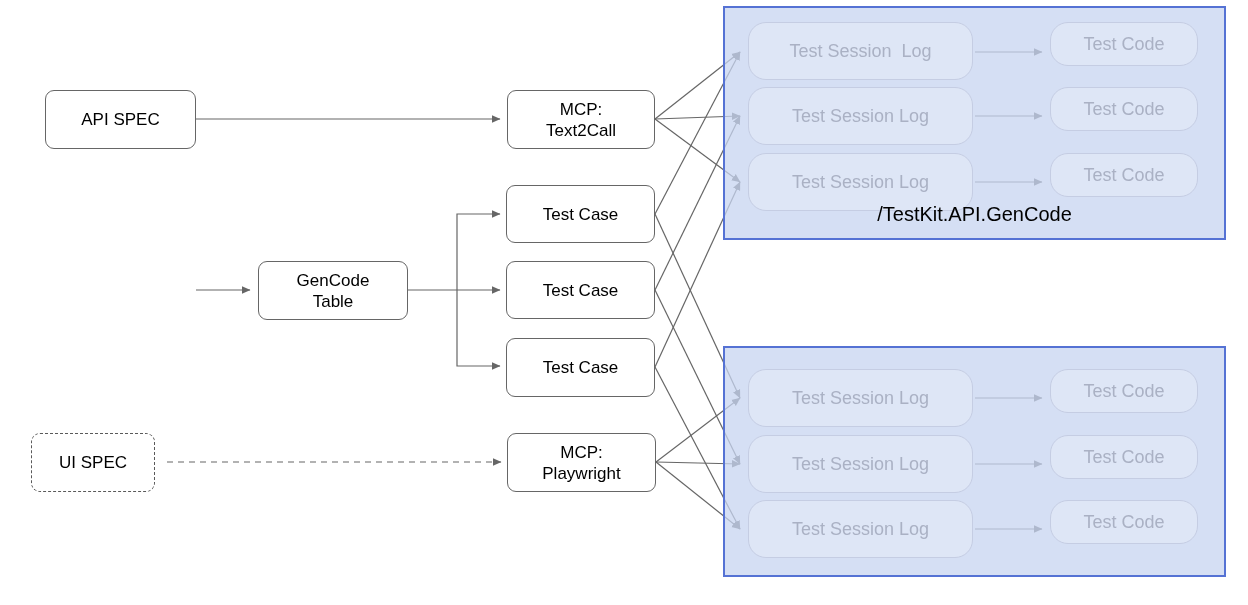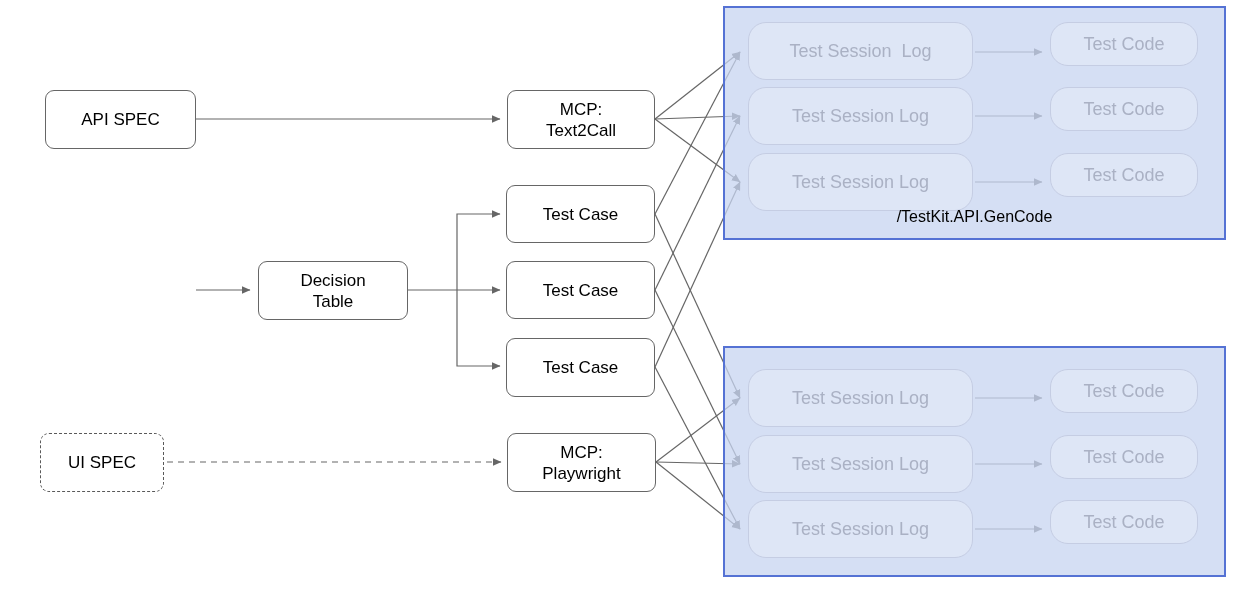--- a/index.html
+++ b/index.html
@@ -21,31 +21,31 @@
     position:absolute;box-sizing:border-box;z-index:2;
     background:rgba(199,212,240,0.75);border:2px solid #5572d4;
   }
   .inner{
     position:absolute;box-sizing:border-box;border:1px solid #c5cde3;border-radius:18px;
     background:rgba(255,255,255,0.22);display:flex;align-items:center;justify-content:center;
   }
   .inner-label{font-size:18px;color:#aab1c4;white-space:pre-wrap;text-align:center;}
   .panel-label{
     position:absolute;left:0;right:0;bottom:12px;text-align:center;
-    font-size:16px;color:#000;z-index:4;
+    font-size:20px;color:#000;z-index:4;
   }
   
   .n-api-spec{left:45px;top:90px;width:151px;height:59px;}
   .n-text2call{left:507px;top:90px;width:148px;height:59px;}
   .n-testcase1{left:506px;top:185px;width:149px;height:58px;}
   .n-ac{left:45px;top:261px;width:151px;height:59px;}
   .n-decision{left:258px;top:261px;width:150px;height:59px;}
   .n-testcase2{left:506px;top:261px;width:149px;height:58px;}
   .n-testcase3{left:506px;top:338px;width:149px;height:59px;}
-  .n-ui-spec{left:40px;top:433px;width:124px;height:59px;}
+  .n-ui-spec{left:31px;top:433px;width:124px;height:59px;}
   .n-playwright{left:507px;top:433px;width:149px;height:59px;}
   
   .p-api{left:723px;top:6px;width:503px;height:234px;}
   .p-web{left:723px;top:346px;width:503px;height:231px;}
   
   .sess{left:23px;width:225px;height:58px;}
   .code{left:325px;width:148px;height:44px;}
   .p-api .r1{top:14px;} .p-api .r2{top:79px;} .p-api .r3{top:145px;}
   .p-web .r1{top:21px;} .p-web .r2{top:87px;} .p-web .r3{top:152px;}
 </style>
@@ -95,21 +95,21 @@
     <span class="node-label">API SPEC</span>
   </div>
   <div class="node n-text2call">
     <span class="node-label">MCP:
 Text2Call</span>
   </div>
   <div class="node n-testcase1">
     <span class="node-label">Test Case</span>
   </div>
   <div class="node n-decision">
-    <span class="node-label">Decision
+    <span class="node-label">GenCode
 Table</span>
   </div>
   <div class="node n-testcase2">
     <span class="node-label">Test Case</span>
   </div>
   <div class="node n-testcase3">
     <span class="node-label">Test Case</span>
   </div>
   <div class="node dashed n-ui-spec">
     <span class="node-label">UI SPEC</span>

